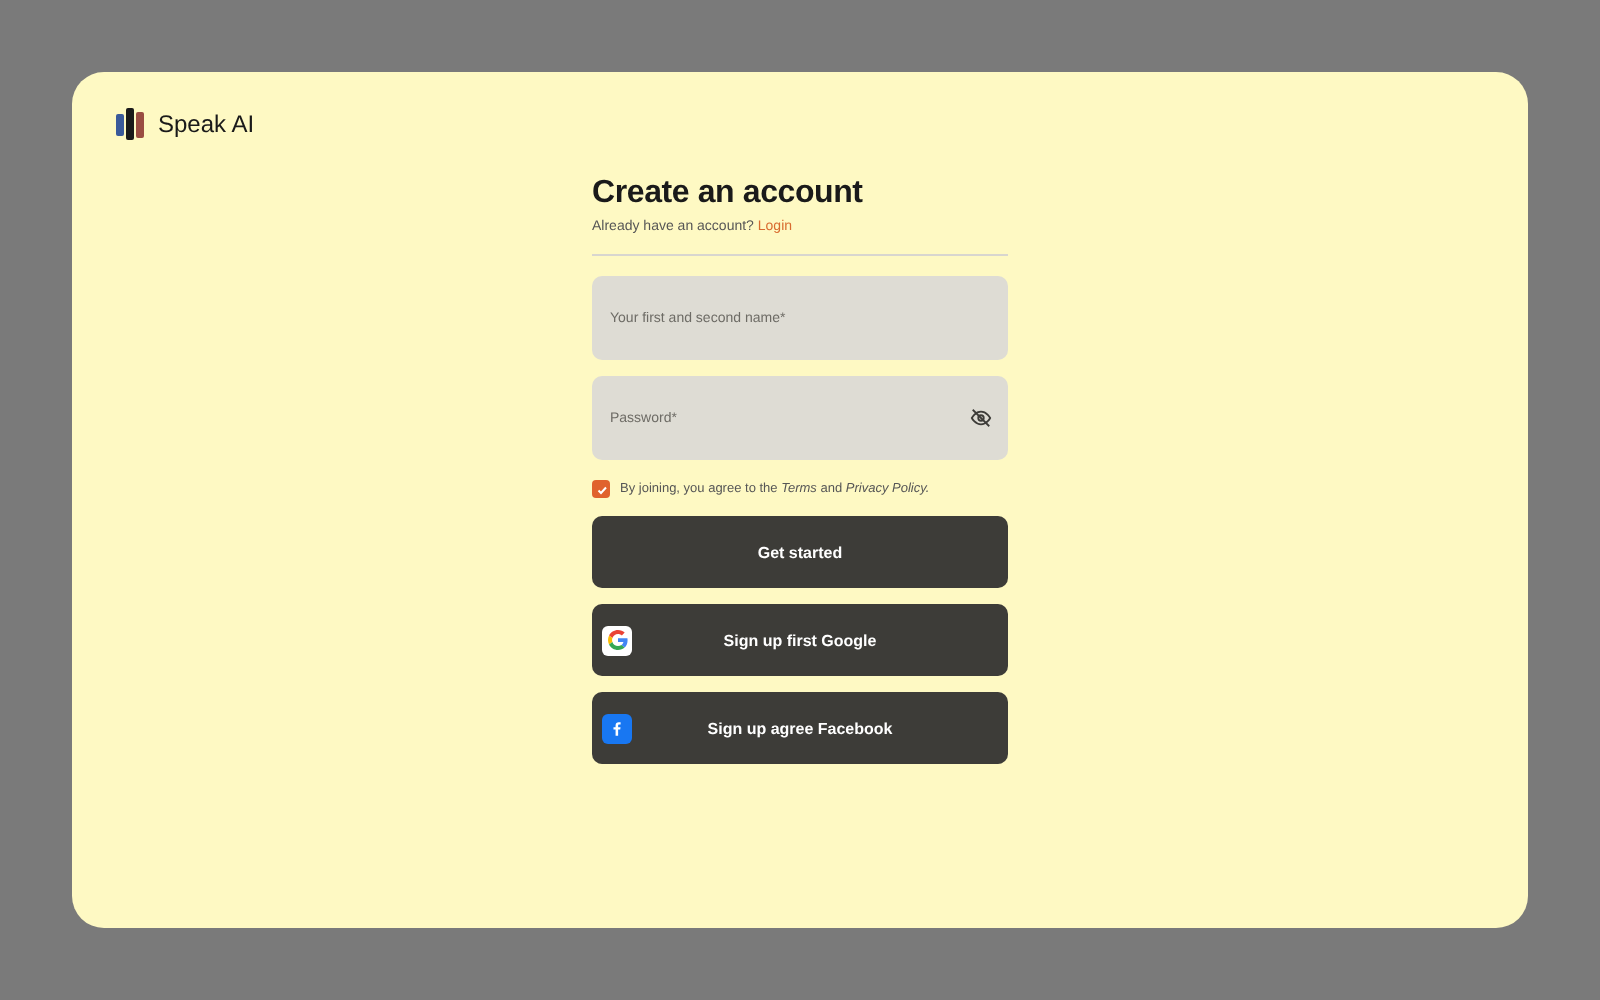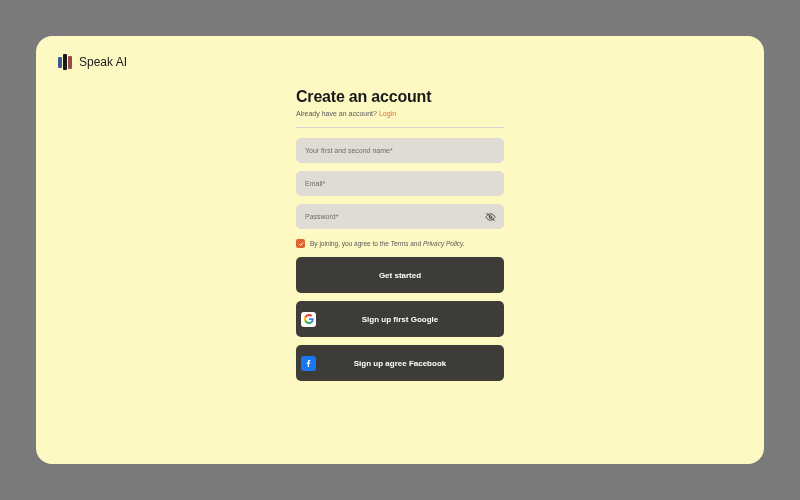--- a/index.html
+++ b/index.html
@@ -66,21 +66,21 @@
       text-decoration: none;
     }
     .divider {
       width: 100%;
       height: 1px;
       background: #d8d6cf;
       margin: 10px 0 10px;
     }
     .field {
       width: 100%;
-      height: 25px;
+      height: 42px;
       background: #dedcd4;
       border: none;
       border-radius: 5px;
       padding: 0 9px;
       font-size: 7px;
       color: #6d6b65;
       margin-bottom: 8px;
       position: relative;
       display: flex;
       align-items: center;
@@ -170,23 +170,20 @@
 
   <div class="form-wrap">
     <div class="title">Create an account</div>
     <div class="sub">
       <span>Already have an account? </span><a href="#">Login</a>
     </div>
     <div class="divider"></div>
 
     <div class="field">
       <input type="text" placeholder="Your first and second name*" style="">
-    </div>
-    <div class="field">
-      <input type="text" placeholder="Email*" style="">
     </div>
     <div class="field">
       <input type="password" placeholder="Password*" style="">
       <span class="eye">
         <svg viewBox="0 0 24 24" fill="none" stroke="currentColor" stroke-width="2">
           <path d="M2 12s3.5-7 10-7 10 7 10 7-3.5 7-10 7S2 12 2 12z"></path>
           <circle cx="12" cy="12" r="3"></circle>
           <line x1="3" y1="3" x2="21" y2="21"></line>
         </svg>
       </span>

